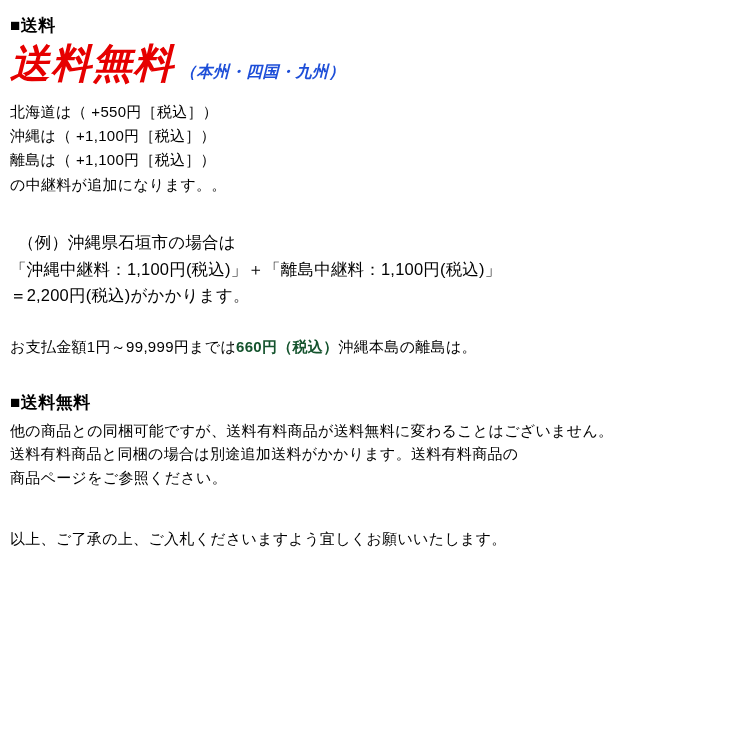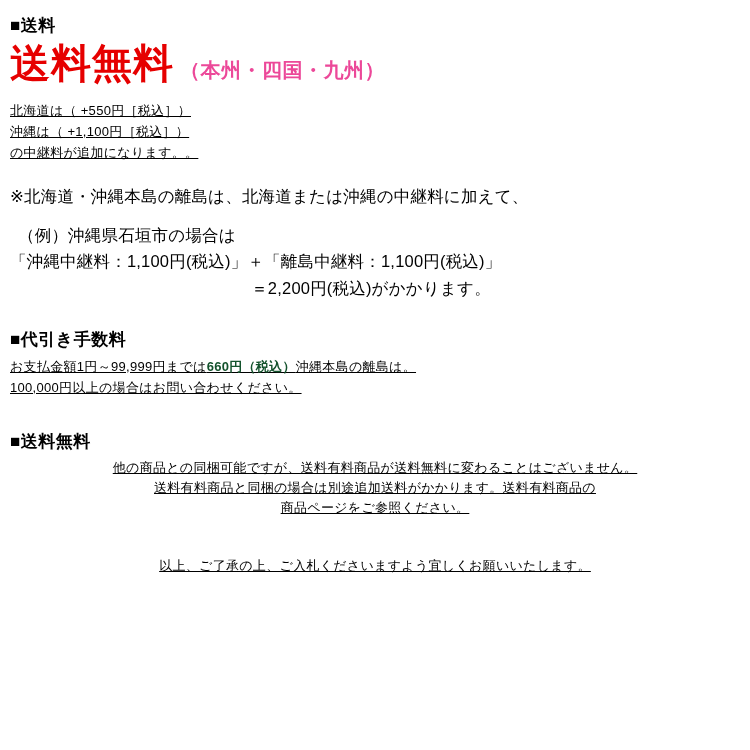--- a/index.html
+++ b/index.html
@@ -26,106 +26,104 @@
     font-size: 17px;
     font-weight: 700;
     line-height: 1.4;
     margin: 0 0 4px 0;
     letter-spacing: 0.5px;
   }
   .headline-row {
     display: flex;
     align-items: baseline;
     margin: 0 0 16px 0;
+    font-style: italic;
   }
   .headline-main {
     color: #e60000;
     font-size: 40px;
     font-weight: 700;
     line-height: 1.05;
     letter-spacing: 1px;
   }
   .headline-sub {
-    font-size: 20px;
+    font-size: 16px;
     font-weight: 700;
-    color: #ec4899;
+    color: #1d4ed8;
     margin-left: 6px;
     letter-spacing: 0.5px;
   }
   .block {
     margin: 0 0 6px 0;
   }
   .line {
-    font-size: 13px;
+    font-size: 15px;
     line-height: 1.62;
     letter-spacing: 0.3px;
     white-space: pre;
-    text-decoration: underline;
   }
   .gap-sm { height: 12px; }
   .gap-md { height: 20px; }
   .gap-lg { height: 26px; }
   .indent-1 { padding-left: 22px; }
   .indent-2 { padding-left: 8px; }
   .align-right {
-    text-align: center;
+    text-align: left;
     padding-right: 8px;
   }
   .red-emph {
     color: #14532d;
     font-weight: 700;
   }
   .note-line {
     font-size: 16.5px;
     line-height: 1.62;
     letter-spacing: 0.2px;
     white-space: pre;
   }
-  .tight { line-height: 1.55; text-align: center; }
+  .tight { line-height: 1.55; }
 </style>
 </head>
 <body>
 
 <div class="page">
 
   <div class="block">
     <div class="section-heading">■送料</div>
 
     <div class="headline-row">
       <span class="headline-main">送料無料</span>
       <span class="headline-sub">（本州・四国・九州）</span>
     </div>
 
     <div>
       <div class="line">北海道は（ +550円［税込］）</div>
       <div class="line">沖縄は（ +1,100円［税込］）</div>
+      <div class="line">離島は（ +1,100円［税込］）</div>
       <div class="line">の中継料が追加になります。。</div>
     </div>
 
     <div class="gap-md"></div>
 
     <div>
-      <div class="note-line">※北海道・沖縄本島の離島は、北海道または沖縄の中継料に加えて、</div>
     </div>
 
     <div class="gap-sm"></div>
 
     <div>
       <div class="note-line indent-2">（例）沖縄県石垣市の場合は</div>
       <div class="note-line">「沖縄中継料：1,100円(税込)」＋「離島中継料：1,100円(税込)」</div>
       <div class="note-line align-right">＝2,200円(税込)がかかります。</div>
     </div>
   </div>
 
   <div class="gap-md"></div>
 
   <div class="block">
-    <div class="section-heading">■代引き手数料</div>
     <div class="line"><span>お支払金額1円～99,999円までは</span><span class="red-emph">660円（税込）</span><span>沖縄本島の離島は。</span></div>
-    <div class="line">100,000円以上の場合はお問い合わせください。</div>
   </div>
 
   <div class="gap-lg"></div>
 
   <div class="block">
     <div class="section-heading">■送料無料</div>
     <div class="line tight">他の商品との同梱可能ですが、送料有料商品が送料無料に変わることはございません。</div>
     <div class="line tight">送料有料商品と同梱の場合は別途追加送料がかかります。送料有料商品の</div>
     <div class="line tight">商品ページをご参照ください。</div>
   </div>

